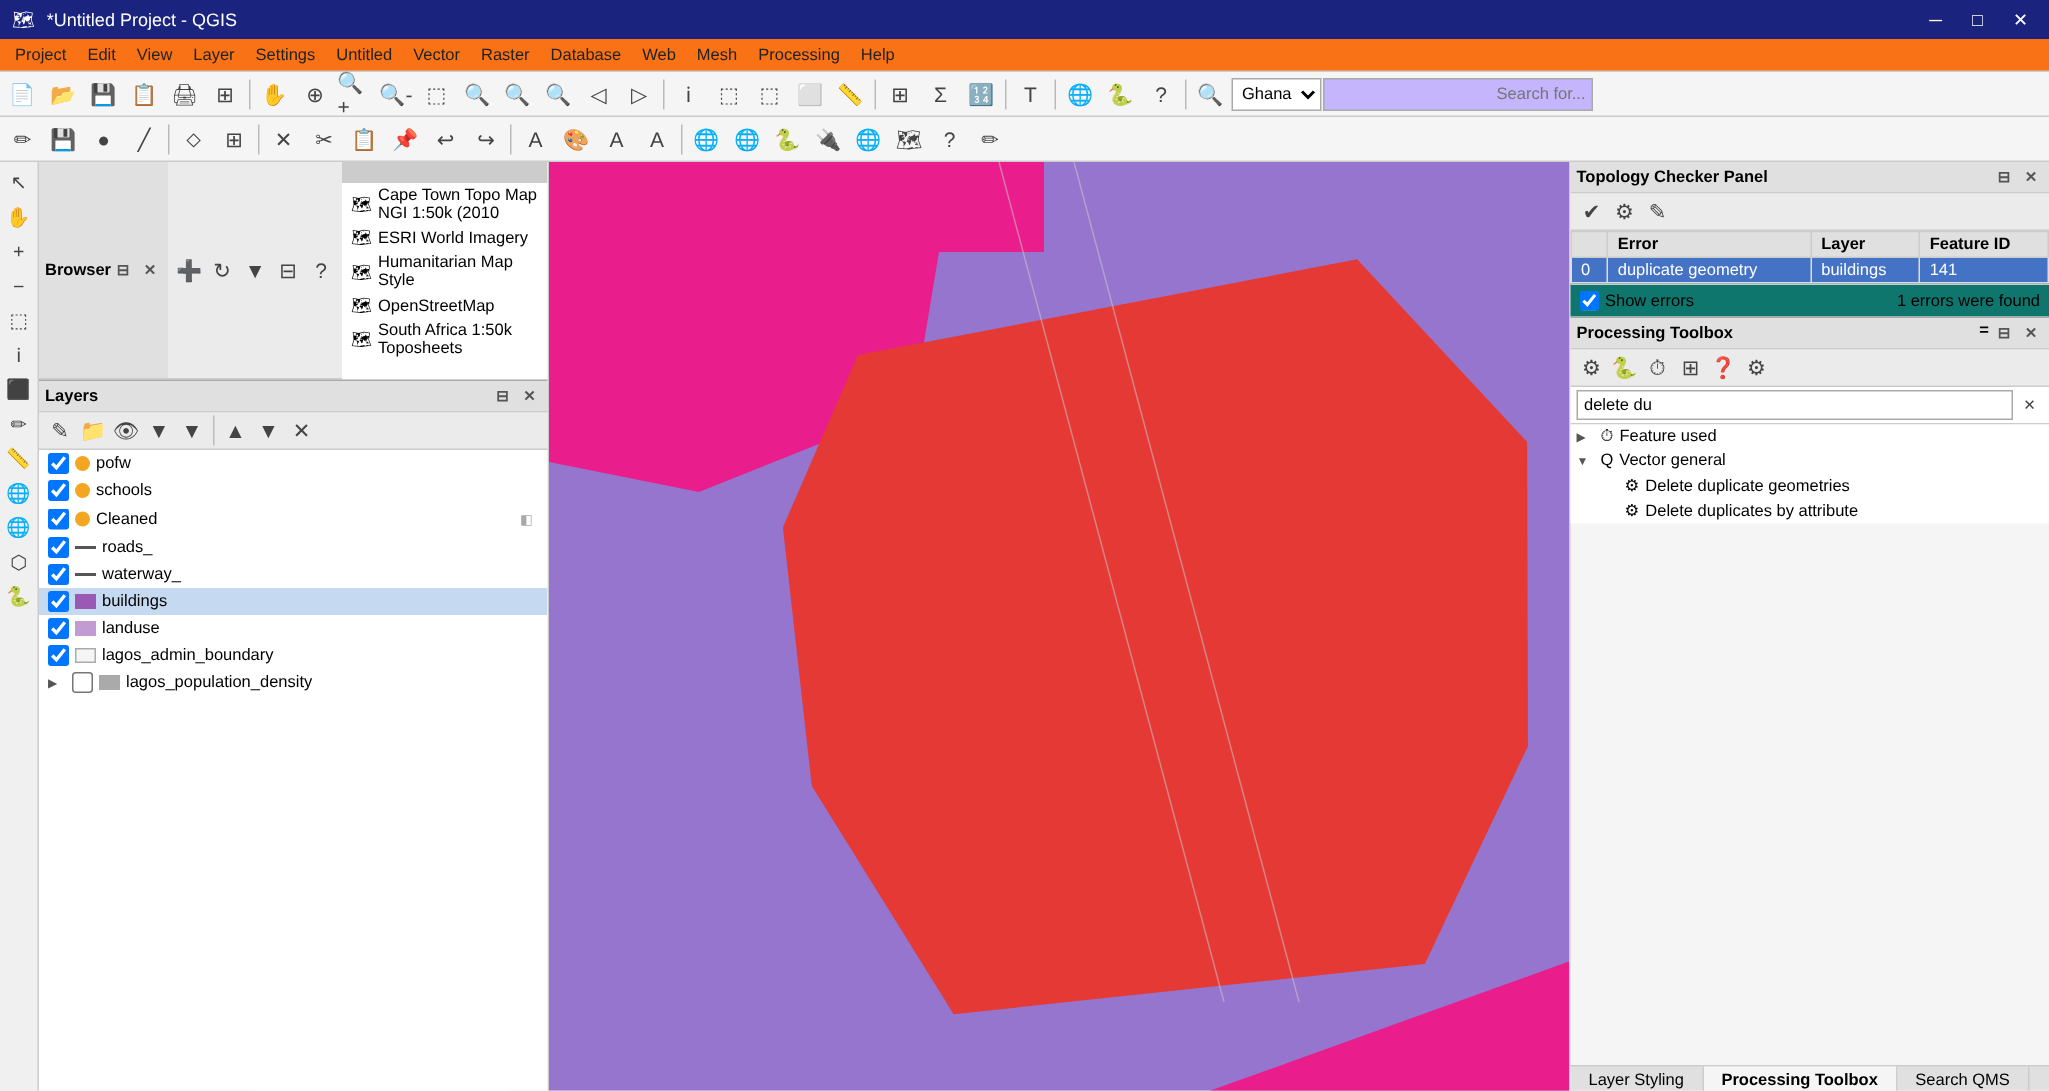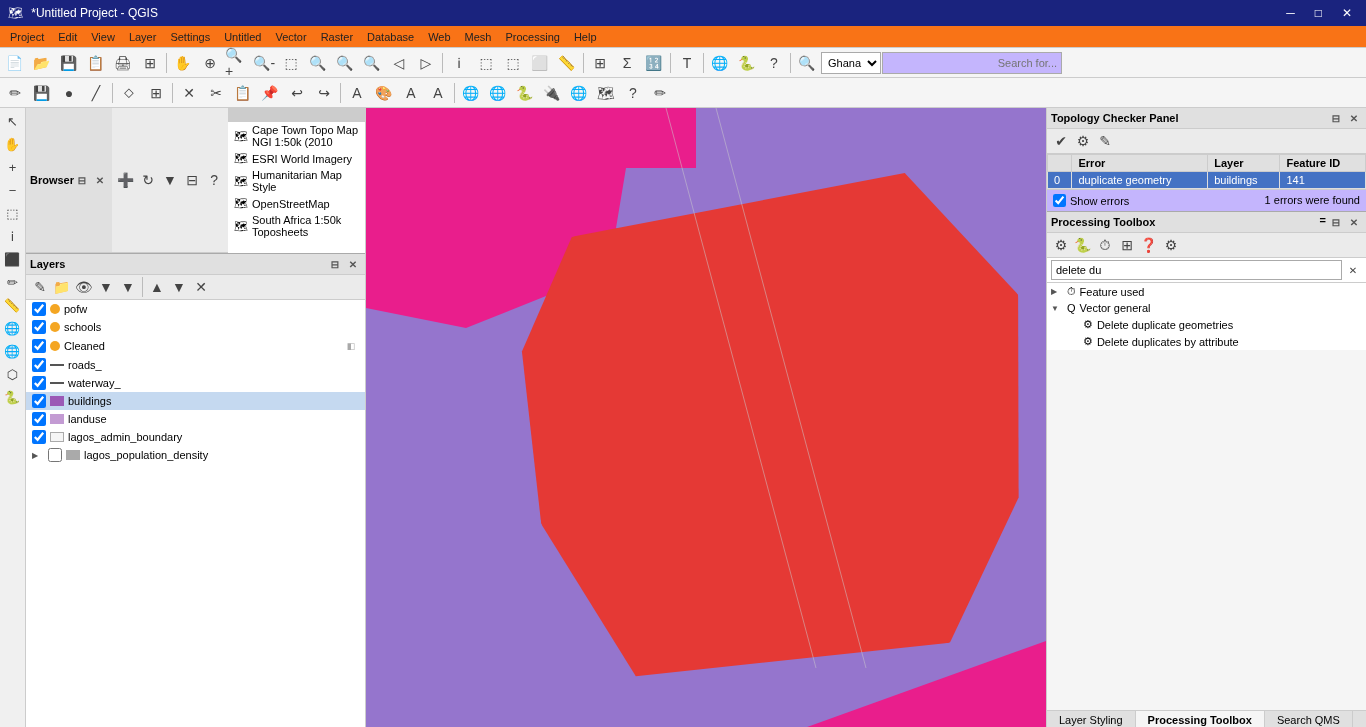--- a/index.html
+++ b/index.html
@@ -48,21 +48,21 @@
     .topology-toolbar { display: flex; align-items: center; padding: 2px 4px; background: #ebebeb; border-bottom: 1px solid #ccc; gap: 2px; }
 
     
     .topology-table { width: 100%; border-collapse: collapse; font-size: 11px; }
     .topology-table th { background: #e0e0e0; border: 1px solid #ccc; padding: 2px 6px; text-align: left; font-weight: bold; }
     .topology-table td { border: 1px solid #ddd; padding: 2px 6px; }
     .topology-table tr.selected td { background: #4472c4; color: white; }
     .topology-table-container { overflow-y: auto; flex: 1; }
 
     
-    .show-errors-row { display: flex; align-items: flex-start; justify-content: space-between; padding: 4px 6px; background: #c4b5fd; border-top: 1px solid #ccc; font-size: 11px; }
+    .show-errors-row { display: flex; align-items: flex-end; justify-content: space-between; padding: 4px 6px; background: #0f766e; border-top: 1px solid #ccc; font-size: 11px; }
 
     
     .processing-toolbox { border-top: 1px solid #aaa; display: flex; flex-direction: column; }
     .processing-header { display: flex; align-items: center; justify-content: space-between; background: #e0e0e0; border-bottom: 1px solid #ccc; padding: 2px 4px; font-weight: bold; font-size: 11px; }
     .processing-toolbar { display: flex; align-items: center; padding: 2px 4px; background: #ebebeb; border-bottom: 1px solid #ccc; gap: 2px; }
     .processing-search { display: flex; align-items: center; padding: 2px 4px; background: white; border-bottom: 1px solid #ccc; gap: 2px; }
     .processing-search-input { flex: 1; height: 20px; font-size: 11px; border: 1px solid #aaa; padding: 0 4px; }
     .processing-tree { font-size: 11px; background: white; }
     .processing-tree-item { display: flex; align-items: center; padding: 2px 4px; gap: 4px; cursor: pointer; }
     .processing-tree-deep { display: flex; align-items: center; padding: 2px 4px 2px 36px; gap: 4px; cursor: pointer; }

